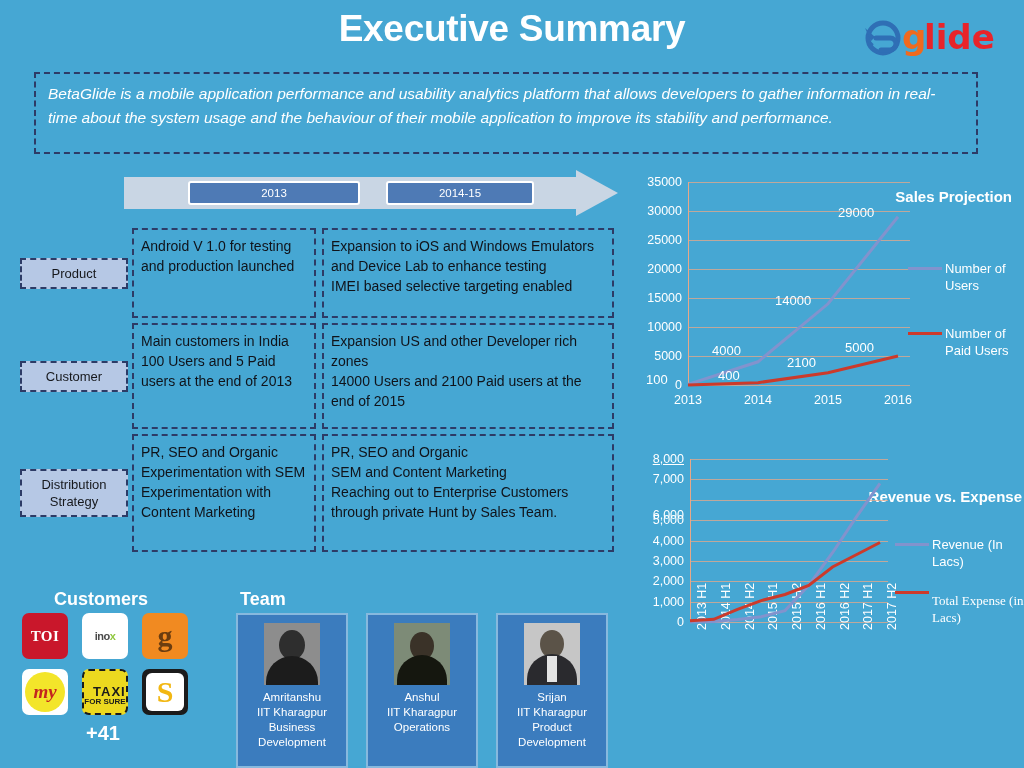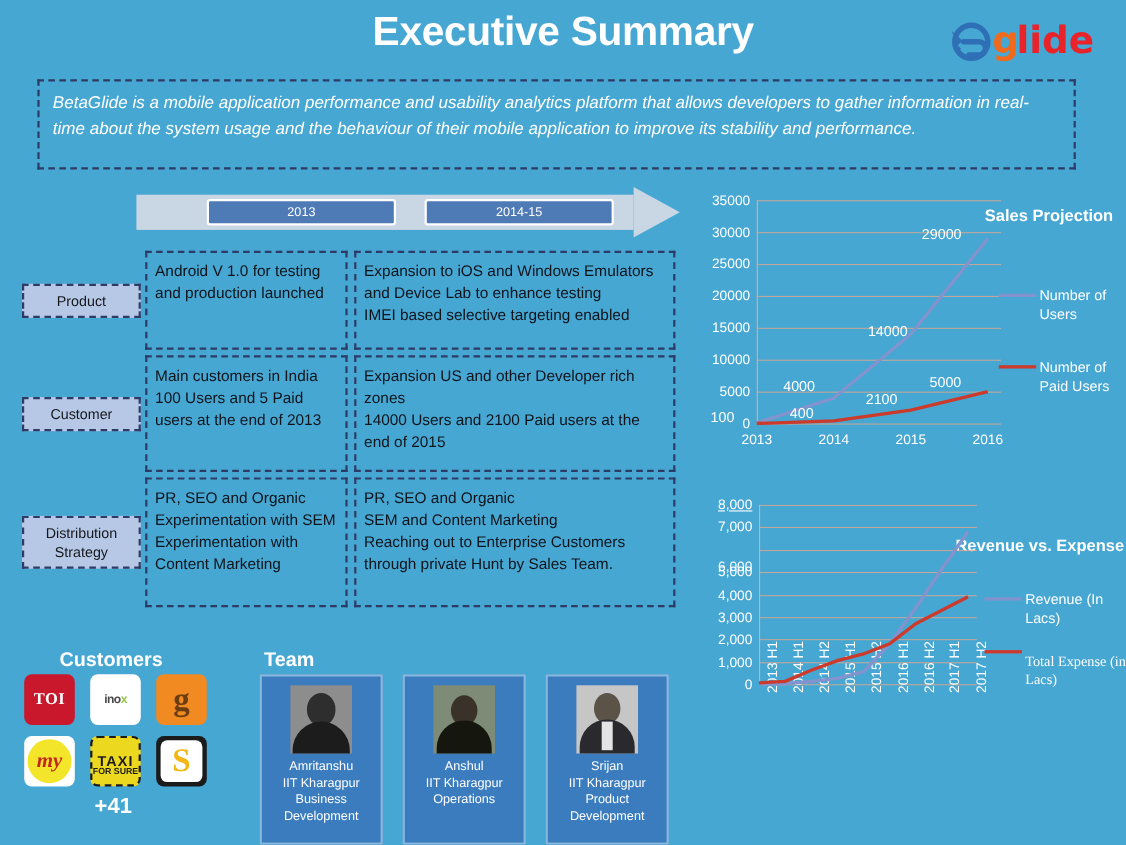--- a/index.html
+++ b/index.html
@@ -54,21 +54,21 @@
     border-top:23px solid transparent;border-bottom:23px solid transparent;
     border-left:42px solid #c9d6e4;
   }
   #timeline .period{
     position:absolute;top:4px;height:24px;
     background:#4e7ab5;border:2px solid #ffffff;border-radius:3px;
     box-sizing:border-box;
     color:#ffffff;font-size:11.5px;line-height:20px;text-align:center;
   }
   #period-2013{left:64px;width:172px;}
-  #period-2014-15{left:262px;width:172px;}
+  #period-2014-15{left:262px;width:148px;}
 
   
   #roadmap{left:20px;top:228px;width:594px;}
   .rm-row{display:flex;align-items:stretch;margin-bottom:5px;}
   .rm-label-wrap{width:112px;display:flex;align-items:center;}
   .rm-label{
     width:108px;border:2px dashed #2d3b66;background:#b6c8e5;
     color:#16181c;font-size:13px;line-height:17px;text-align:center;
     padding:5px 2px;box-sizing:border-box;
   }
@@ -100,21 +100,21 @@
   .lg-inox .x{color:#8fc73e;}
   .lg-g{background:#f18a21;color:#6b3d10;font-size:30px;font-family:"Liberation Serif",serif;}
   .lg-my{background:#ffffff;}
   .lg-my .circle{
     width:40px;height:40px;border-radius:50%;background:#f3e52a;
     display:flex;align-items:center;justify-content:center;
     color:#c3251f;font-size:19px;font-family:"Liberation Serif",serif;font-style:italic;
   }
   .lg-taxi{background:#ecd91f;color:#1b1b1b;font-size:8px;line-height:10px;text-align:center;
            border:2px dashed #1b1b1b;box-sizing:border-box;}
-  .lg-taxi .big{font-size:13px;display:block;letter-spacing:1px;}
+  .lg-taxi .big{font-size:13px;display:block;letter-spacing:1px;text-align:right;}
   .lg-s{background:#1b1b1b;}
   .lg-s .inner{width:38px;height:38px;border-radius:6px;background:#ffffff;
                display:flex;align-items:center;justify-content:center;
                color:#f2b712;font-size:30px;font-family:"Liberation Serif",serif;}
   #customer-count{left:86px;top:722px;font-size:20px;font-weight:bold;color:#ffffff;}
 
   
   #team-title{left:240px;top:589px;font-size:18px;font-weight:bold;color:#ffffff;}
   #team-cards{left:236px;top:613px;display:flex;gap:18px;}
   .team-card{
@@ -301,21 +301,21 @@
       <div class="xtick" style="left: 168px; width: 60px; top: 225px;">2015</div>
       <div class="xtick" style="left: 238px; width: 60px; top: 225px;">2016</div>
     </div>
   <svg id="sales-svg" width="394" height="250" style="position:absolute;left:0;top:0;">
       <polyline points="58,216.42 128,193.8 198,135.8 268,48.79999999999998" fill="none" stroke="#8293cd" stroke-width="3"></polyline>
       <polyline points="58,216.971 128,214.68 198,204.82 268,188" fill="none" stroke="#cc3a2b" stroke-width="3"></polyline>
     </svg>
   <div id="sales-labels">
       <div class="dlabel" style="left: 16px; top: 204px;">100</div>
       <div class="dlabel" style="left: 82px; top: 175px;">4000</div>
-      <div class="dlabel" style="left: 159px; top: 125px;">14000</div>
+      <div class="dlabel" style="left: 145px; top: 125px;">14000</div>
       <div class="dlabel" style="left: 208px; top: 37px;">29000</div>
       <div class="dlabel" style="left: 88px; top: 200px;">400</div>
       <div class="dlabel" style="left: 157px; top: 187px;">2100</div>
       <div class="dlabel" style="left: 215px; top: 172px;">5000</div>
     </div>
   <div id="sales-legend">
       <div class="legend-swatch" style="left: 278px; top: 99px; background: rgb(130, 147, 205);"></div>
       <div class="legend-item" style="left: 315px; top: 92px; width: 80px; white-space: normal;">Number of Users</div>
       <div class="legend-swatch" style="left: 278px; top: 164px; background: rgb(204, 58, 43);"></div>
       <div class="legend-item" style="left: 315px; top: 157px; width: 80px; white-space: normal;">Number of Paid Users</div>

